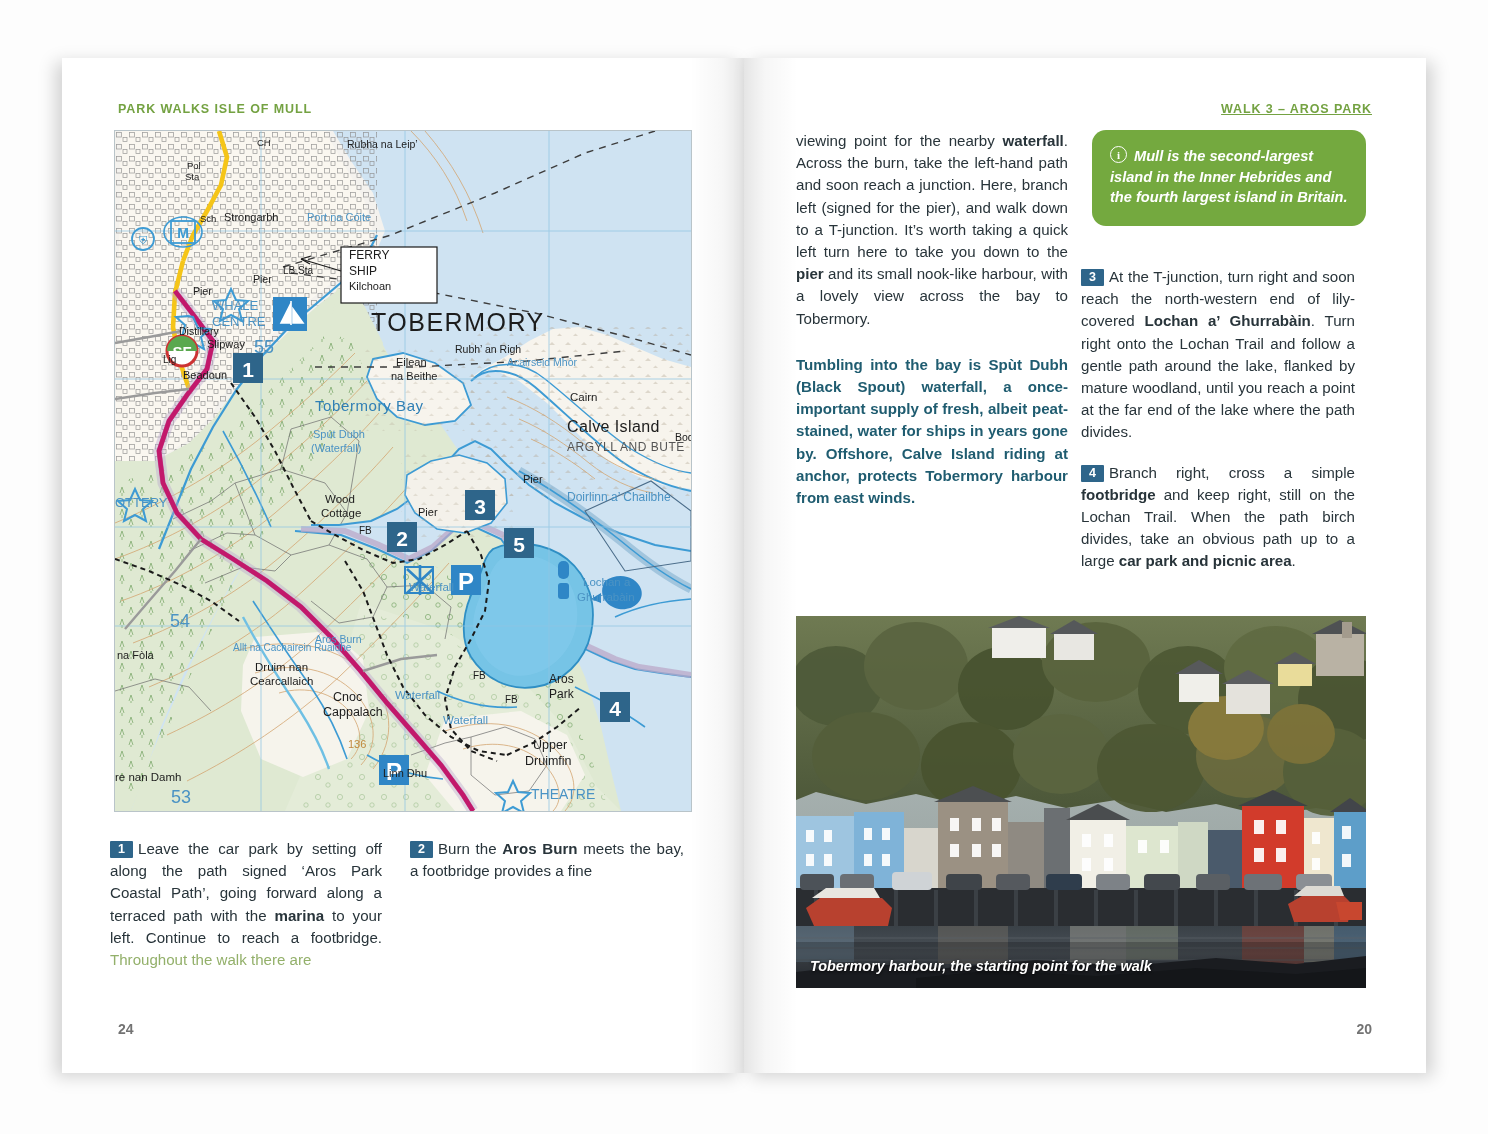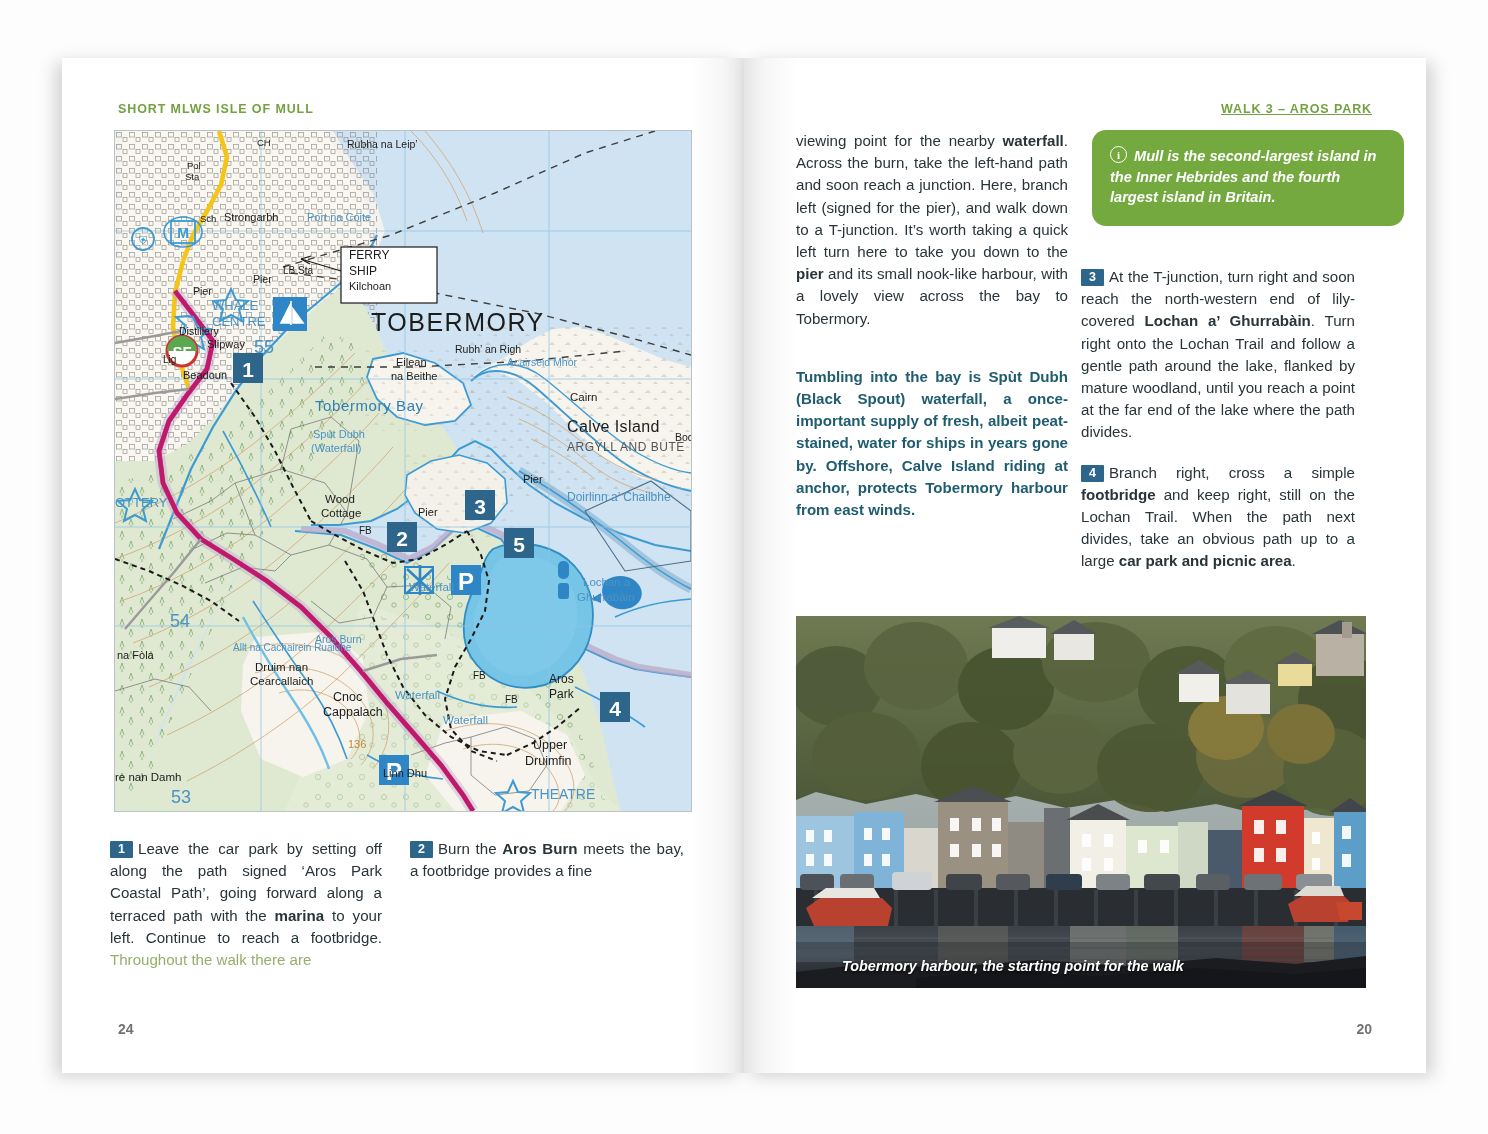--- a/index.html
+++ b/index.html
@@ -100,21 +100,21 @@
     line-height: 15px;
     text-align: center;
     vertical-align: 1px;
     border-radius: 1px;
   }
 
   
   .factbox {
     position: absolute;
     left: 348px; top: 72px;
-    width: 312px;
+    width: 274px;
     padding: 16px 13px 18px 18px;
     background: #74a93f;
     border-radius: 14px;
     color: #ffffff;
     font-size: 14.6px;
     line-height: 20.5px;
     font-style: italic;
     font-weight: bold;
     box-sizing: border-box;
   }
@@ -151,32 +151,31 @@
     position: absolute;
     left: 0; bottom: 14px;
     width: 100%;
     padding: 0 9px 0 14px;
     box-sizing: border-box;
     color: #ffffff;
     font-size: 14.4px;
     font-style: italic;
     font-weight: bold;
     text-shadow: 0 1px 3px rgba(0,0,0,0.85);
-    margin-left: 32px;
   }
 </style>
 </head>
 <body>
 
 <div id="stage">
   <div class="spread">
 
     <div class="page page-left">
 
-      <div class="runhead runhead-left">SHORT MLWS ISLE OF MULL</div>
+      <div class="runhead runhead-left">PARK WALKS ISLE OF MULL</div>
 
       <div class="map-frame">
         <svg class="map-svg" viewBox="0 0 576 680" preserveAspectRatio="none">
           <defs>
             <pattern id="woodpat" width="22" height="20" patternUnits="userSpaceOnUse">
               <circle cx="5" cy="6" r="2.6" fill="none" stroke="#7ba86b" stroke-width="0.8"></circle>
               <circle cx="15" cy="14" r="2.2" fill="none" stroke="#7ba86b" stroke-width="0.8"></circle>
             </pattern>
             <pattern id="conifpat" width="20" height="22" patternUnits="userSpaceOnUse">
               <path d="M5 10 L7 4 L9 10 M7 10 v3" stroke="#6fa05d" stroke-width="0.8" fill="none"></path>
@@ -514,30 +513,30 @@
       <div class="gutter-shade-l"></div>
 
     </div>
 
     <div class="page page-right">
 
       <div class="runhead runhead-right">WALK 3 – AROS PARK</div>
 
       <div class="col" style="left:52px; top:72px; width:272px;">
         <p><span>viewing point for the nearby </span><b>waterfall</b><span>. Across the burn, take the left-hand path and soon reach a junction. Here, branch left (signed for the pier), and walk down to a T-junction. It’s worth taking a quick left turn here to take you down to the </span><b>pier</b><span> and its small nook-like harbour, with a lovely view across the bay to Tobermory.</span></p>
-        <p class="teal" style="margin-top:36px;">Tumbling into the bay is Spùt Dubh (Black Spout) waterfall, a once-important supply of fresh, albeit peat-stained, water for ships in years gone by. Offshore, Calve Island riding at anchor, protects Tobermory harbour from east winds.</p>
+        <p class="teal" style="margin-top:24px;">Tumbling into the bay is Spùt Dubh (Black Spout) waterfall, a once-important supply of fresh, albeit peat-stained, water for ships in years gone by. Offshore, Calve Island riding at anchor, protects Tobermory harbour from east winds.</p>
       </div>
 
       <div class="factbox">
         <span class="info-icon"></span><span>Mull is the second-largest island in the Inner Hebrides and the fourth largest island in Britain.</span>
       </div>
 
       <div class="col" style="left:337px; top:208px; width:274px;">
         <p><span class="chip">3</span><span>At the T-junction, turn right and soon reach the north-western end of lily-covered </span><b>Lochan a’ Ghurrabàin</b><span>. Turn right onto the Lochan Trail and follow a gentle path around the lake, flanked by mature woodland, until you reach a point at the far end of the lake where the path divides.</span></p>
-        <p style="margin-top:18px;"><span class="chip">4</span><span>Branch right, cross a simple </span><b>footbridge</b><span> and keep right, still on the Lochan Trail. When the path next divides, take an obvious path up to a large </span><b>car park and picnic area</b><span>.</span></p>
+        <p style="margin-top:18px;"><span class="chip">4</span><span>Branch right, cross a simple </span><b>footbridge</b><span> and keep right, still on the Lochan Trail. When the path birch divides, take an obvious path up to a large </span><b>car park and picnic area</b><span>.</span></p>
       </div>
 
       <div class="photo">
         <svg viewBox="0 0 570 372" preserveAspectRatio="none">
           <defs>
             <linearGradient id="skyg" x1="0" y1="0" x2="0" y2="1">
               <stop offset="0%" stop-color="#b9c2c4"></stop>
                 <stop offset="100%" stop-color="#8e9a95"></stop>
             </linearGradient>
             <linearGradient id="waterg" x1="0" y1="0" x2="0" y2="1">

